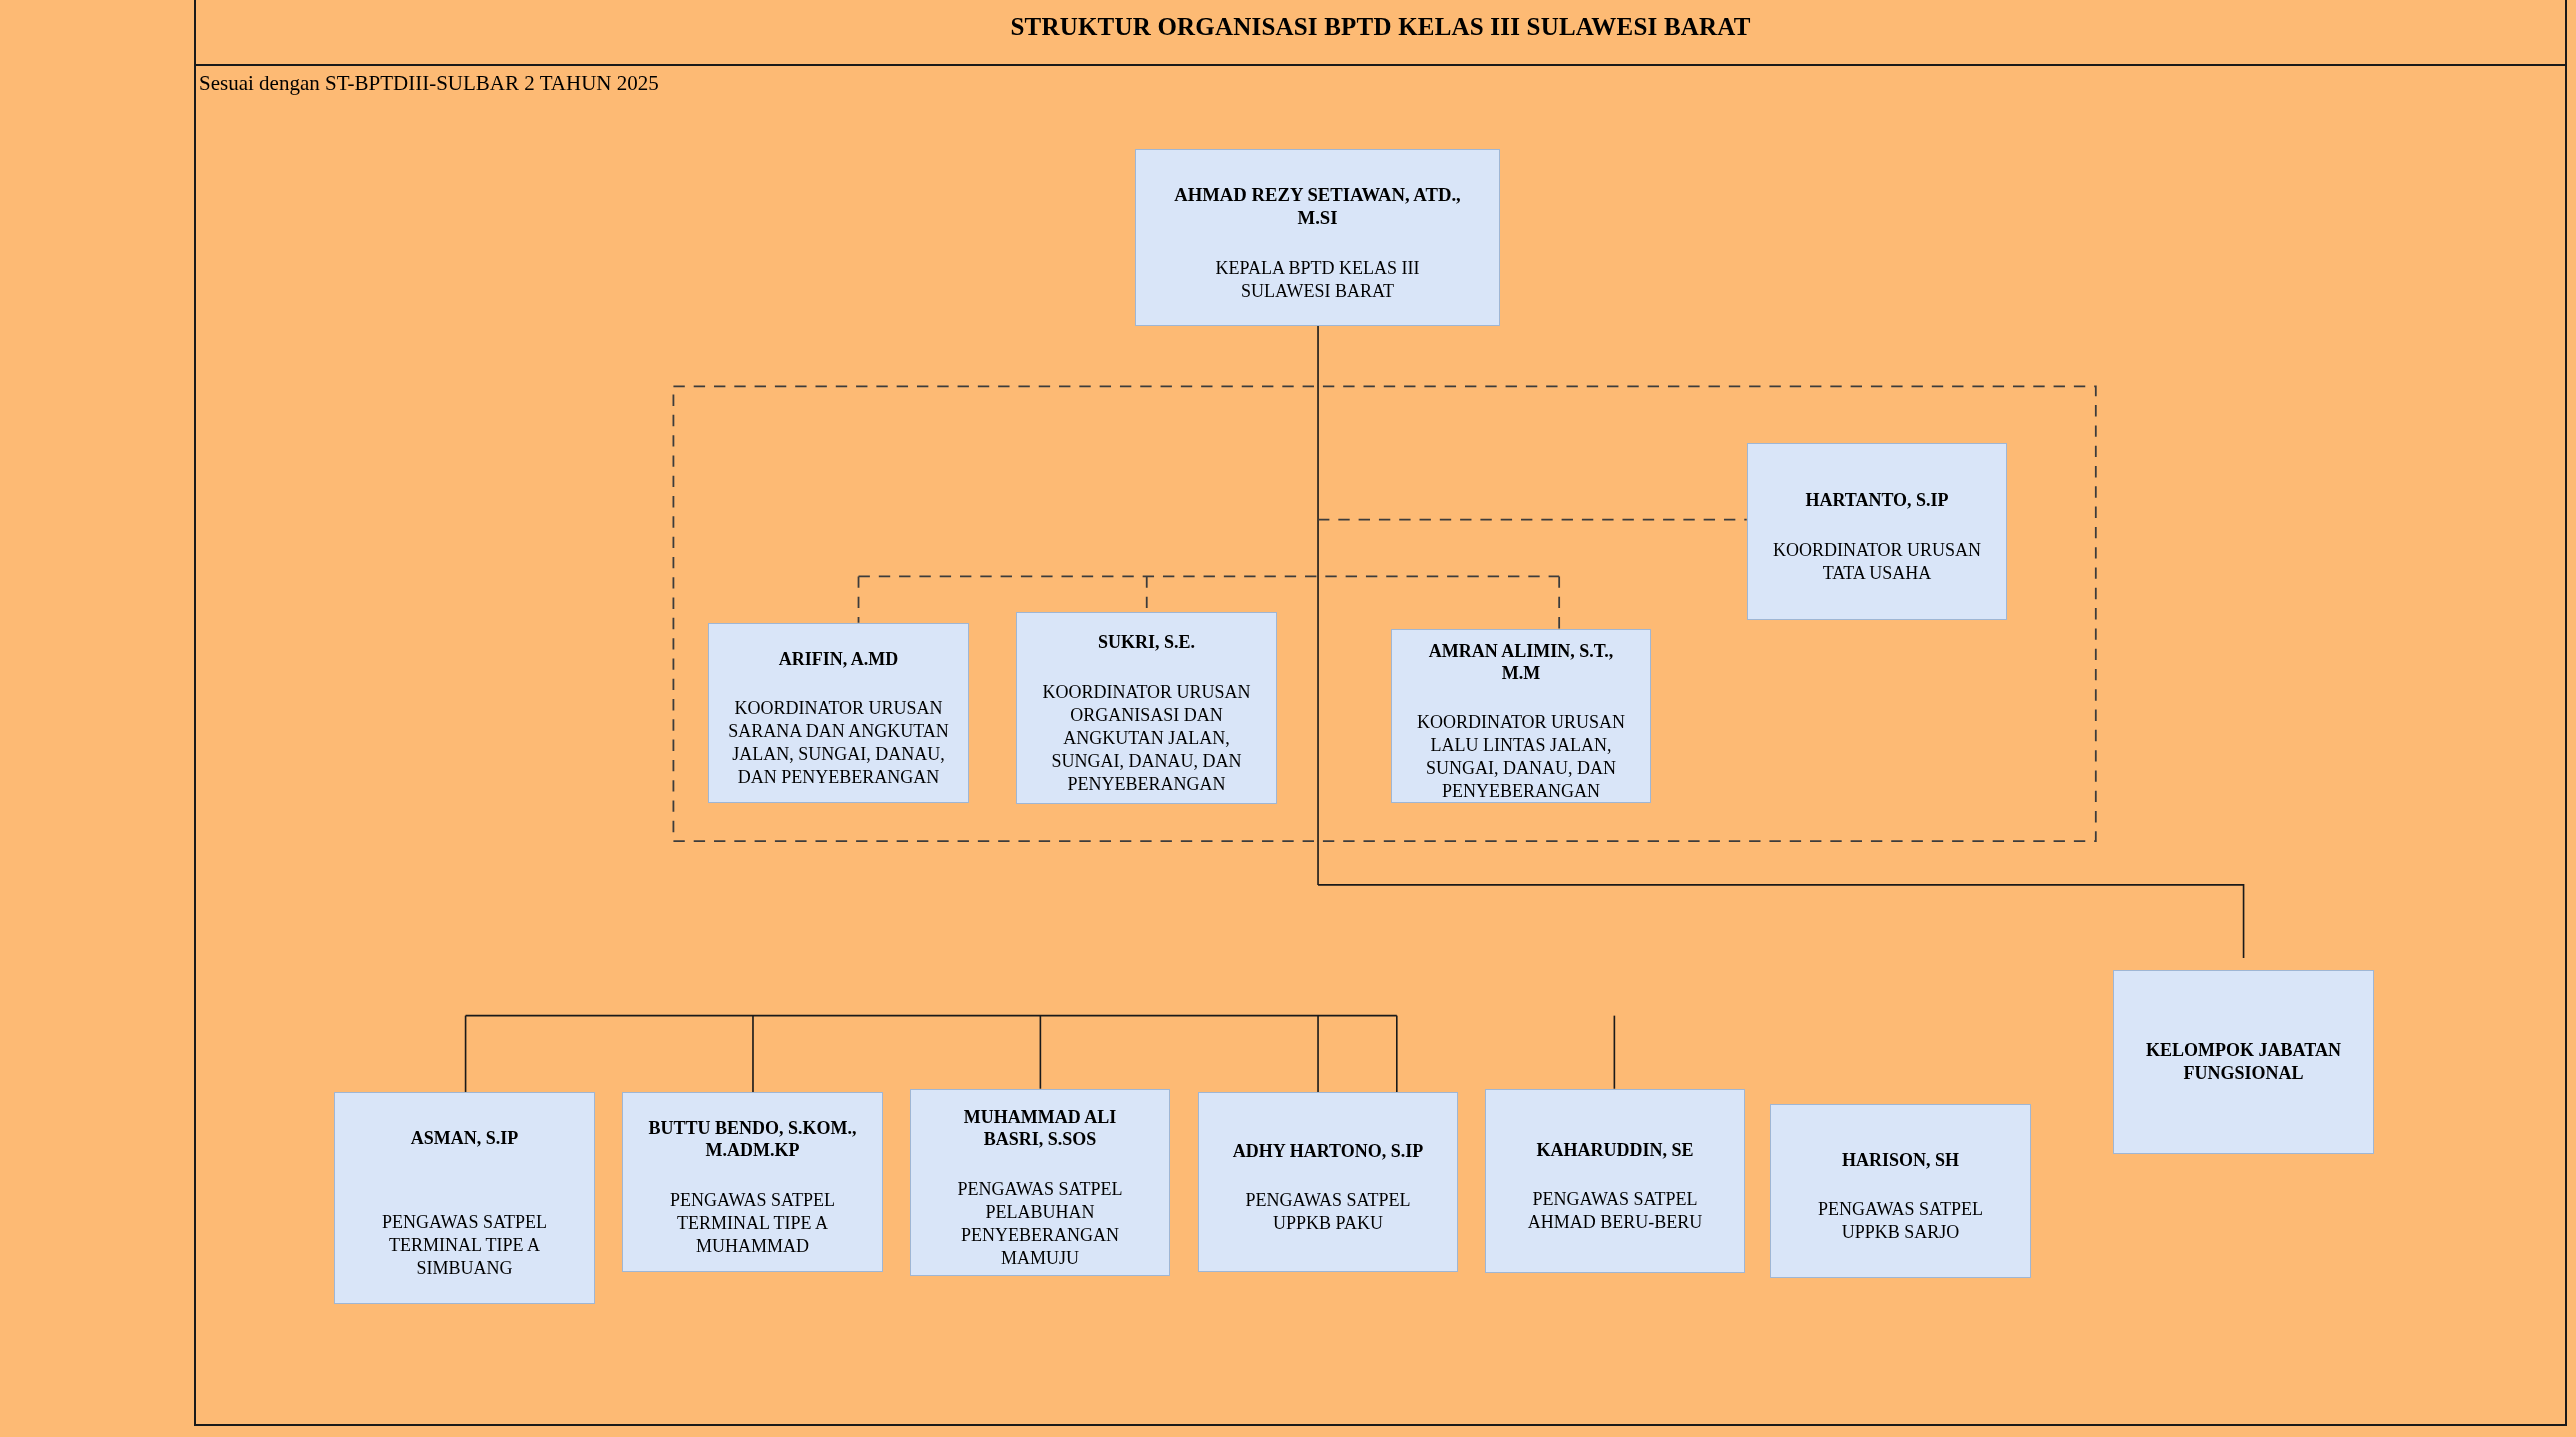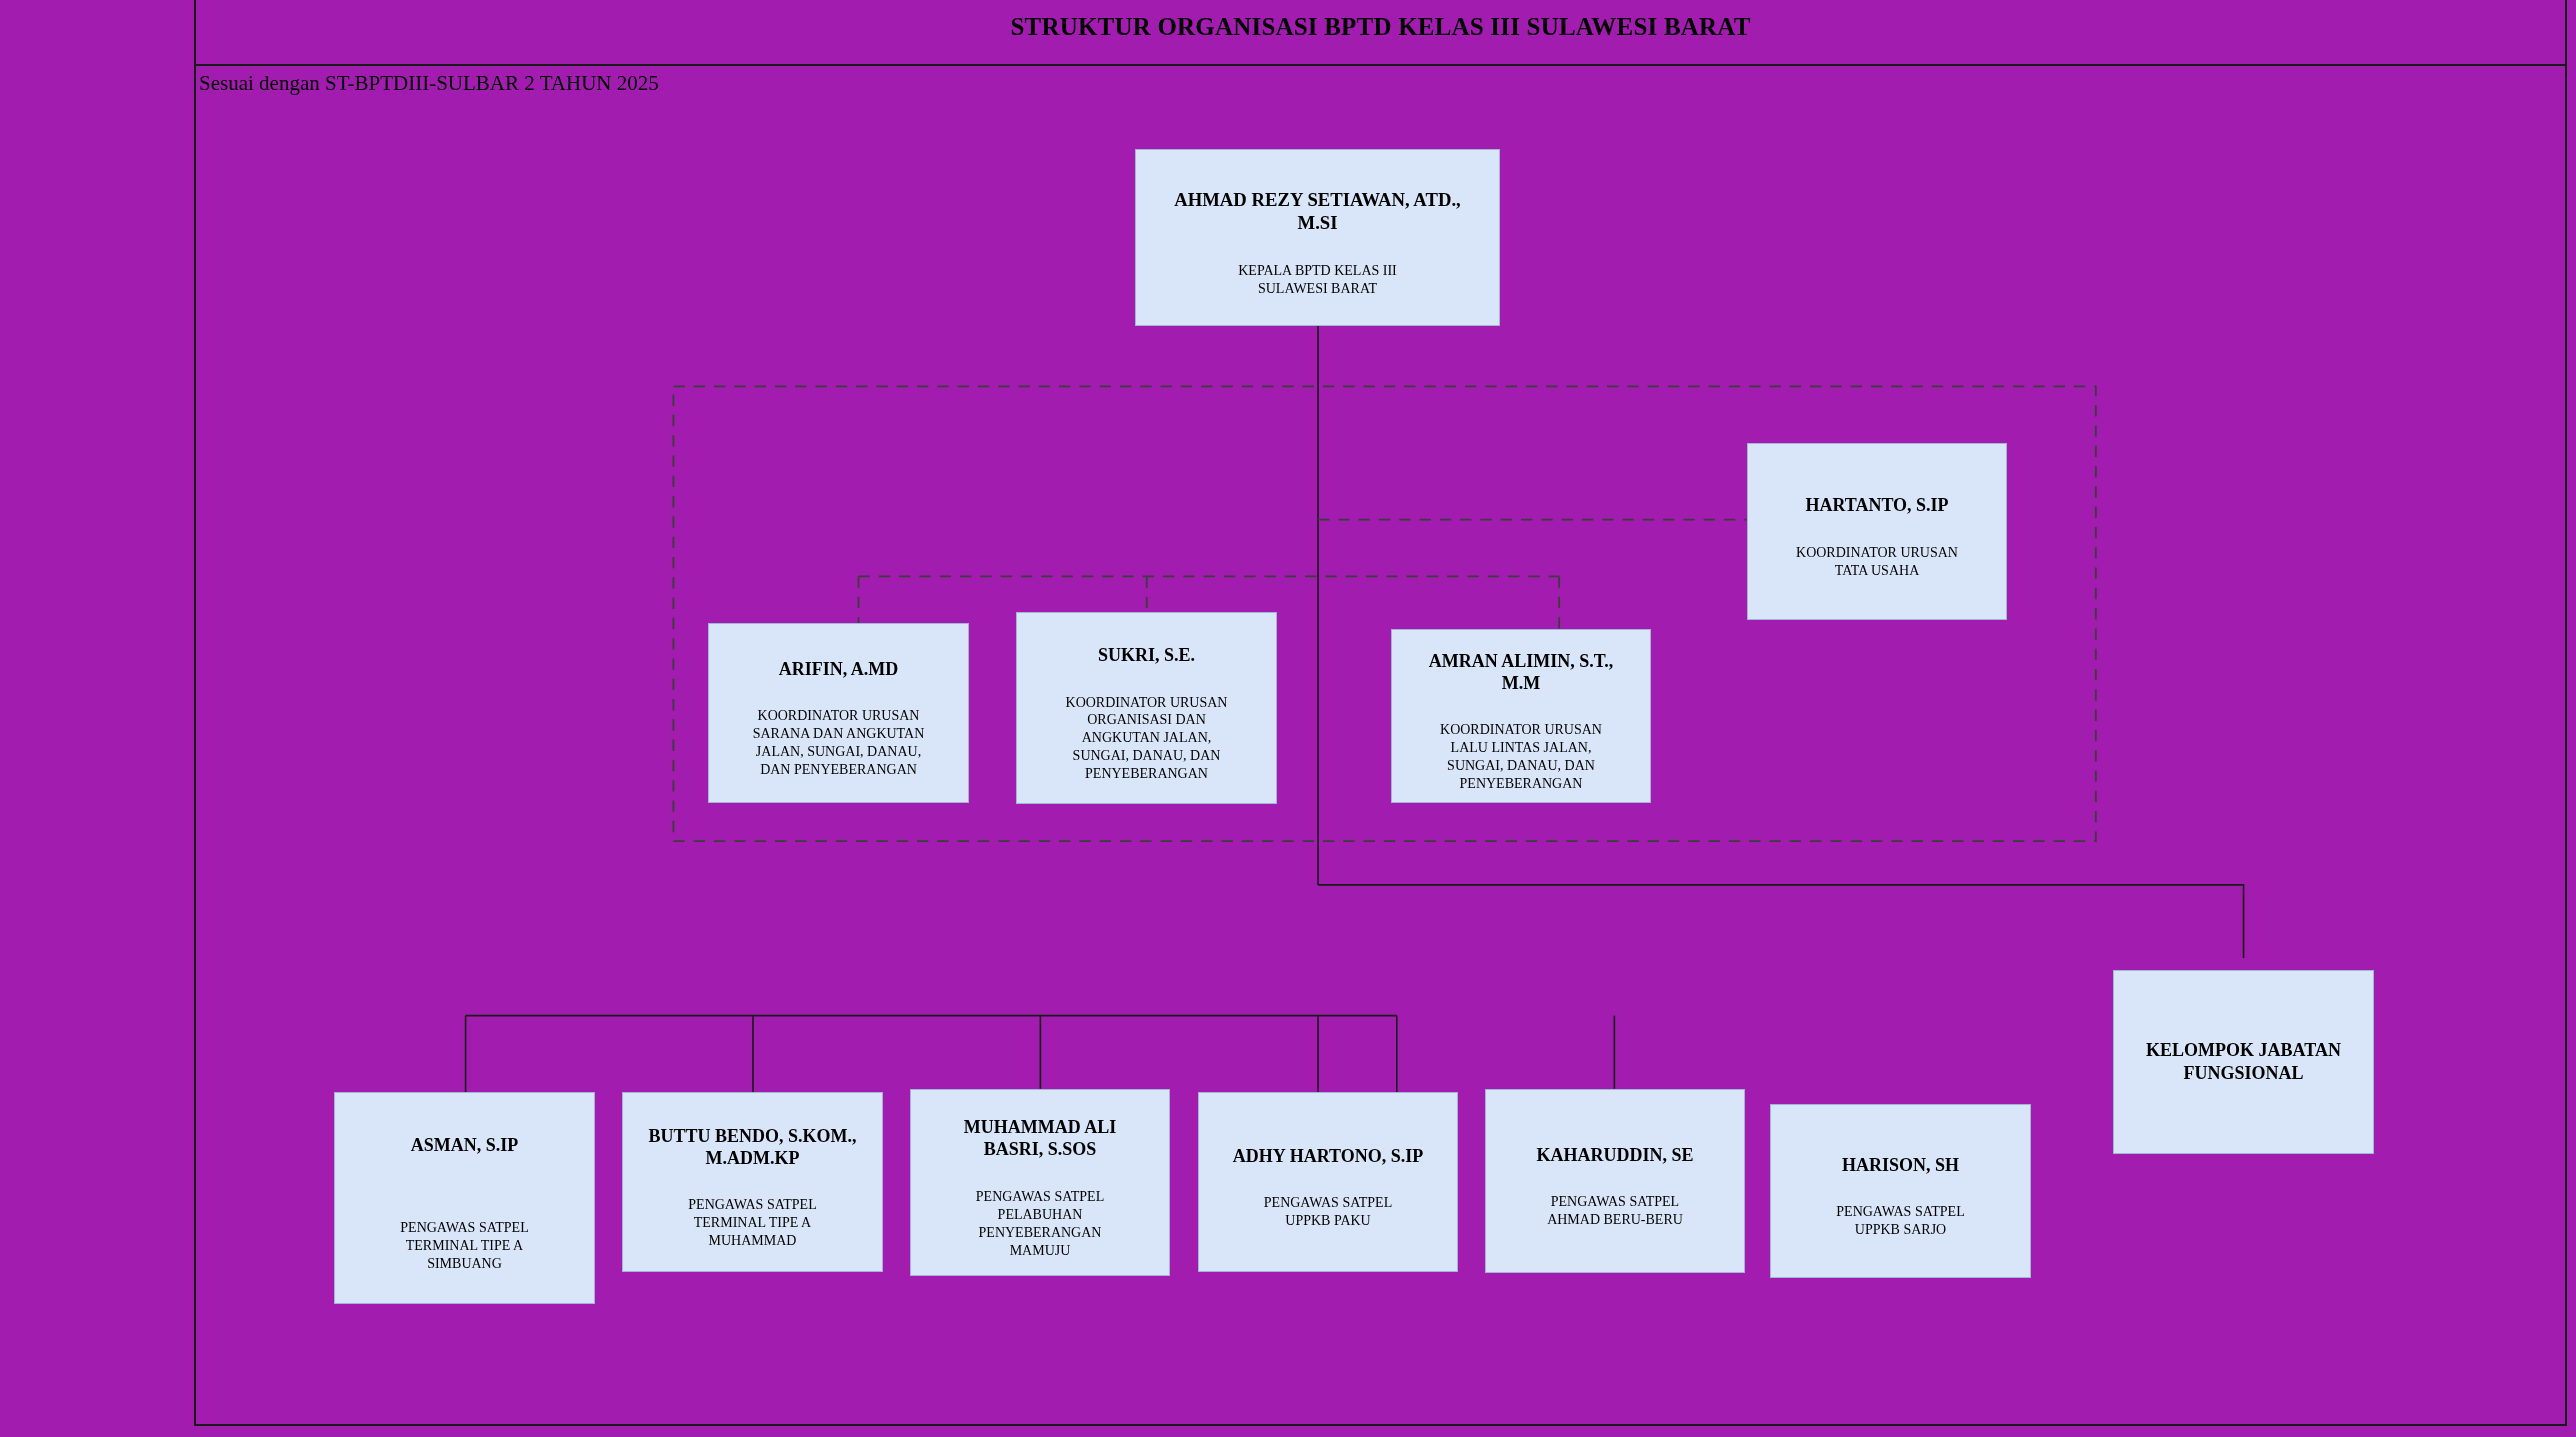--- a/index.html
+++ b/index.html
@@ -8,21 +8,21 @@
     background: #ffffff;
   }
   body {
     font-family: "Liberation Serif", "DejaVu Serif", serif;
     color: #000000;
   }
   #page {
     position: relative;
     width: 2576px;
     height: 1437px;
-    background: #a21caf;
+    background: #fdba74;
     overflow: hidden;
   }
 
   
   .frame-line {
     position: absolute;
     background: #1a1a1a;
   }
   .frame-v-left  { left: 194px; top: 0px;    width: 1.6px;  height: 1426px; }
   .frame-h-top   { left: 194px; top: 64px;   width: 2372px; height: 1.6px; }
@@ -75,21 +75,21 @@
     z-index: 5;
   }
   .node .nm {
     font-weight: bold;
     font-size: 18px;
     line-height: 1.22;
     margin: 12px;
   }
   .node .ttl {
     font-weight: normal;
-    font-size: 14px;
+    font-size: 18px;
     line-height: 1.28;
     margin: 14.6px 0 0 0;
   }
   .node.single .nm { margin: 0; }
 
   
   #node-kepala     { left: 1135px; top: 149px;  width: 365px;  height: 177px; }
   #node-kepala .nm { font-size: 18.7px; }
 
   #node-tata-usaha { left: 1747px; top: 443px;  width: 260px;  height: 177px; }

